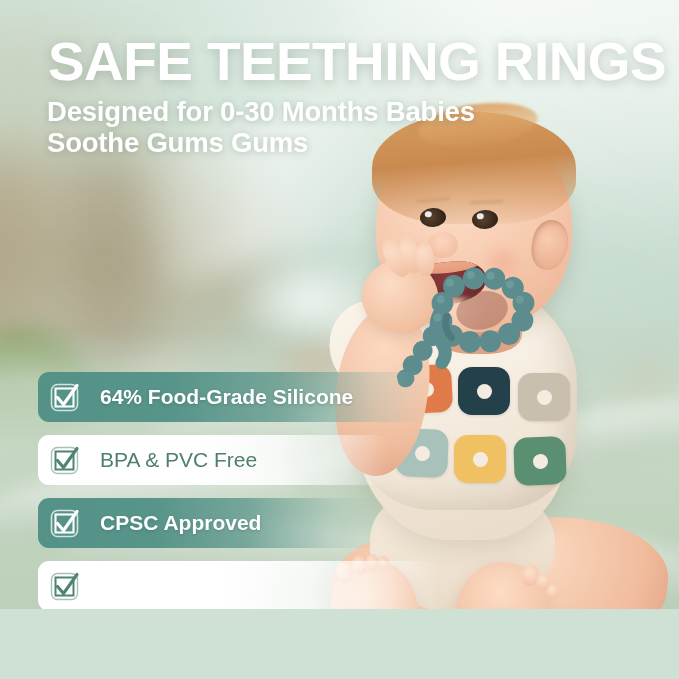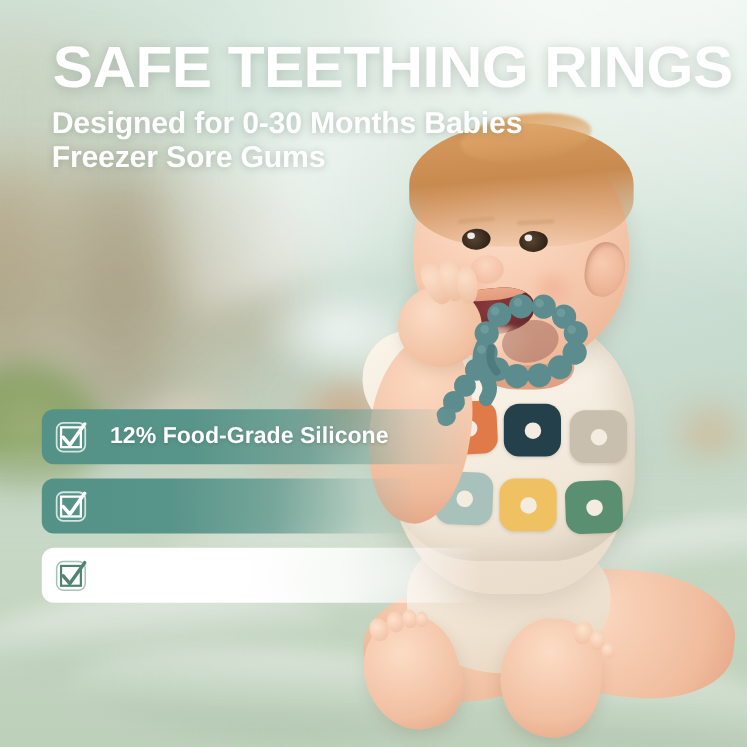--- a/index.html
+++ b/index.html
@@ -6,21 +6,21 @@
   body{
     width:679px;height:679px;
     font-family:"Liberation Sans", sans-serif;
     overflow:hidden;
     background:#cfe0d4;
   }
 
   
   #stage{
     position:relative;
-    width:679px;height:679px;
+    width:679px;height:609px;
     overflow:hidden;
     background:#bed4c6;
   }
 
   
   .bg-base{
     position:absolute;inset:-40px;
     background:
       radial-gradient(110% 80% at 72% 6%, rgba(241,247,241,.95) 0%, rgba(222,236,228,.55) 40%, rgba(0,0,0,0) 70%),
       linear-gradient(180deg,#cfe2d6 0%, #c6dbcd 24%, #bcd3c5 42%, #c3d7c8 58%, #cadccd 75%, #d4e3d6 100%);
@@ -438,45 +438,56 @@
           <circle cx="53" cy="43" r="4"></circle>
         </g>
         <ellipse cx="98" cy="46" rx="26" ry="19" fill="rgba(120,60,55,.35)"></ellipse>
       </svg>
     </div>
   </div>
 
   <div class="headline">SAFE TEETHING RINGS</div>
   <div class="subhead">
     <div>Designed for 0-30 Months Babies</div>
-    <div>Freezer Sore Gums</div>
+    <div>Soothe Gums Gums</div>
   </div>
 
   <div class="features">
 
     <div class="pill filled">
       <span class="chk">
         <svg width="38" height="38" viewBox="0 0 38 38">
           <rect x="4.5" y="6.5" width="26" height="26" rx="6" fill="none" stroke="#ffffff" stroke-width="1.6" opacity=".75"></rect>
           <rect x="8.5" y="10.5" width="18" height="18" fill="none" stroke="#ffffff" stroke-width="2.1"></rect>
           <path d="M10.5 19.5 L16.5 26.5 L30 7.5" fill="none" stroke="#ffffff" stroke-width="3.2" stroke-linecap="round" stroke-linejoin="round"></path>
         </svg>
       </span>
-      <span class="pill-label">12% Food-Grade Silicone</span>
-    </div>
-
+      <span class="pill-label">64% Food-Grade Silicone</span>
+    </div>
+
+    <div class="pill light">
+      <span class="chk">
+        <svg width="38" height="38" viewBox="0 0 38 38">
+          <rect x="4.5" y="6.5" width="26" height="26" rx="6" fill="none" stroke="#8fb3a7" stroke-width="1.4" opacity=".8"></rect>
+          <rect x="8.5" y="10.5" width="18" height="18" fill="none" stroke="#4f8470" stroke-width="2"></rect>
+          <path d="M10.5 19.5 L16.5 26.5 L30 7.5" fill="none" stroke="#4f8470" stroke-width="3.1" stroke-linecap="round" stroke-linejoin="round"></path>
+        </svg>
+      </span>
+      <span class="pill-label">BPA &amp; PVC Free</span>
+    </div>
 
     <div class="pill filled short">
       <span class="chk">
         <svg width="38" height="38" viewBox="0 0 38 38">
           <rect x="4.5" y="6.5" width="26" height="26" rx="6" fill="none" stroke="#ffffff" stroke-width="1.6" opacity=".75"></rect>
           <rect x="8.5" y="10.5" width="18" height="18" fill="none" stroke="#ffffff" stroke-width="2.1"></rect>
           <path d="M10.5 19.5 L16.5 26.5 L30 7.5" fill="none" stroke="#ffffff" stroke-width="3.2" stroke-linecap="round" stroke-linejoin="round"></path>
         </svg>
       </span>
+      <span class="pill-label">CPSC Approved</span>
     </div>
 
     <div class="pill light wide">
       <span class="chk">
         <svg width="38" height="38" viewBox="0 0 38 38">
           <rect x="4.5" y="6.5" width="26" height="26" rx="6" fill="none" stroke="#8fb3a7" stroke-width="1.4" opacity=".8"></rect>
           <rect x="8.5" y="10.5" width="18" height="18" fill="none" stroke="#4f8470" stroke-width="2"></rect>
           <path d="M10.5 19.5 L16.5 26.5 L30 7.5" fill="none" stroke="#4f8470" stroke-width="3.1" stroke-linecap="round" stroke-linejoin="round"></path>
         </svg>
       </span>

